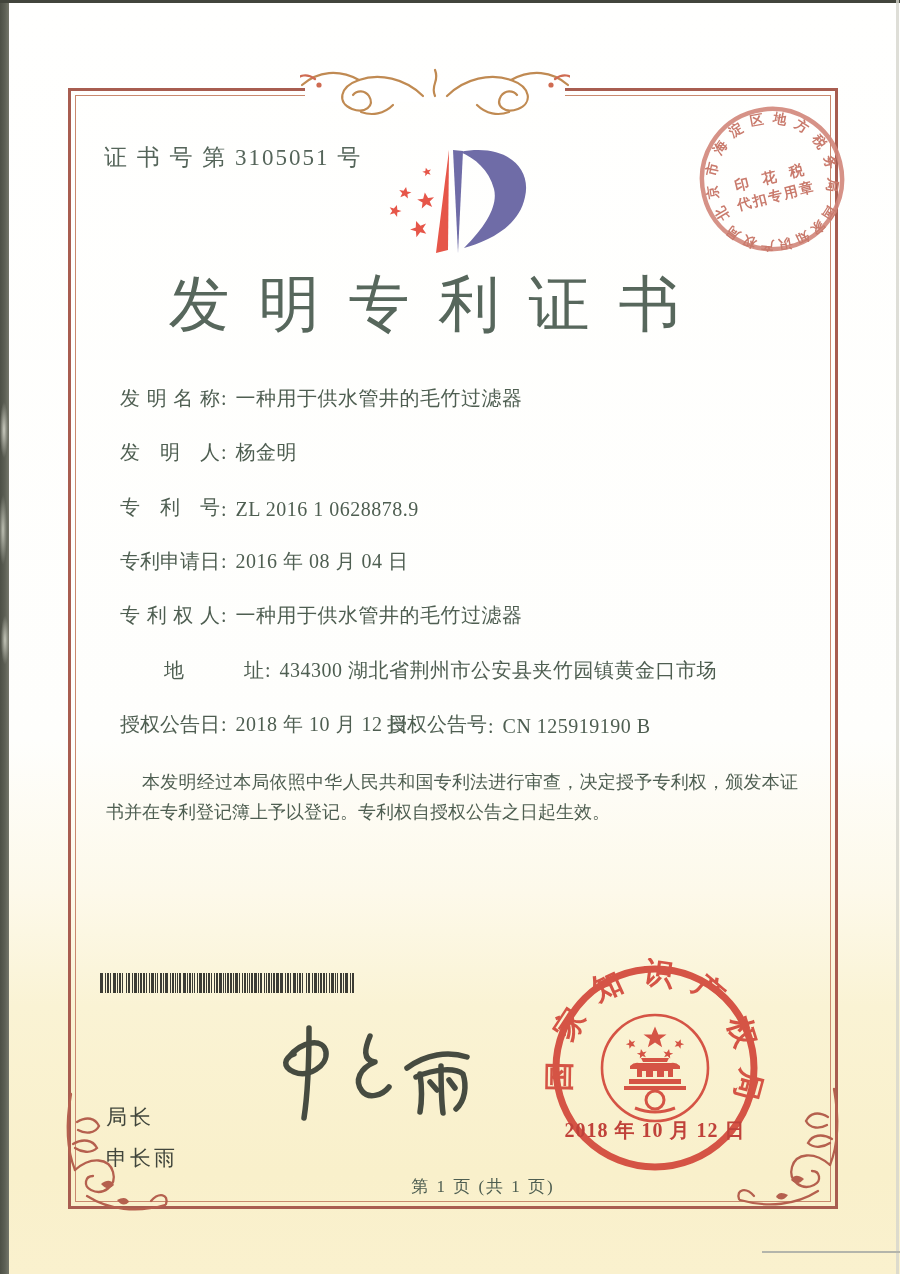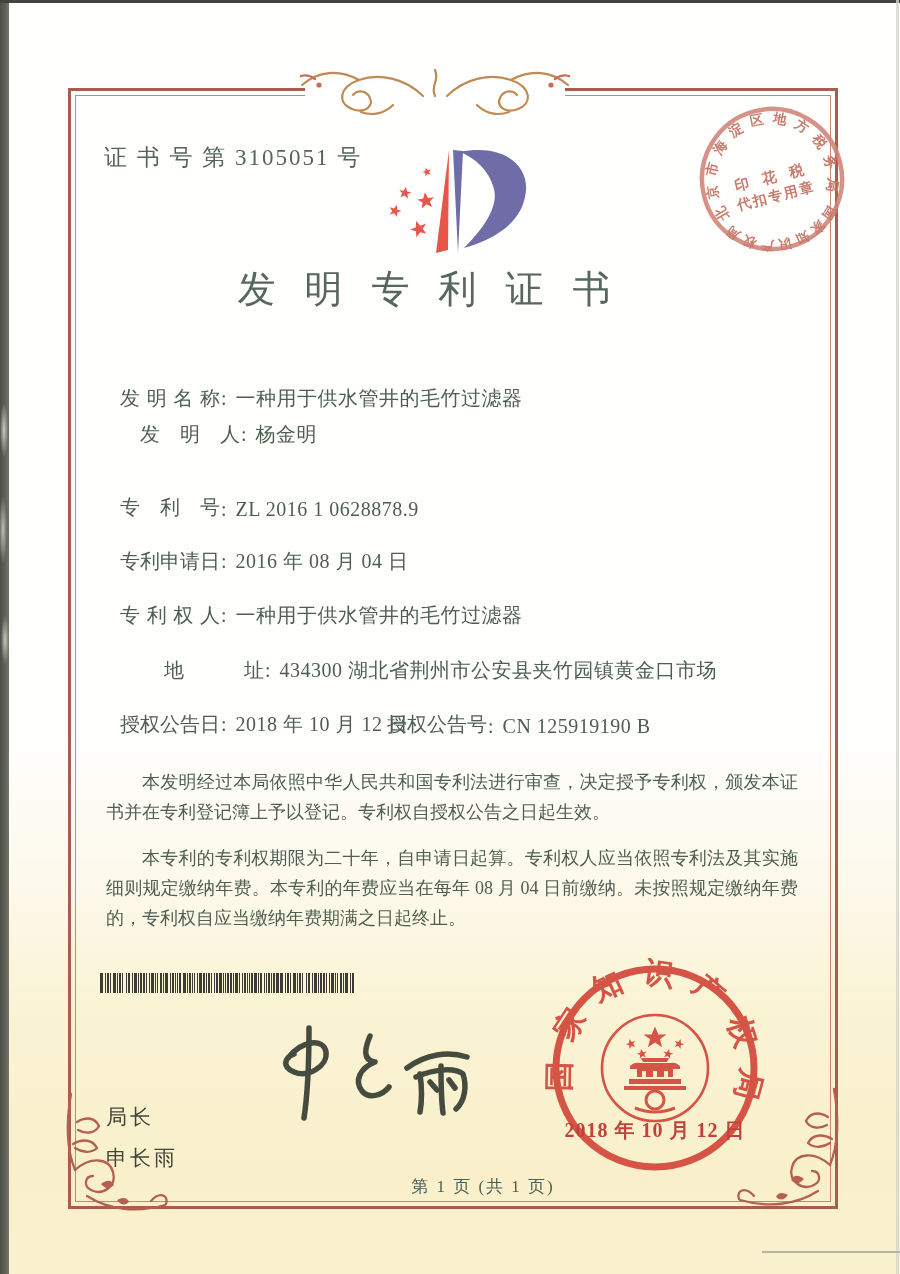--- a/index.html
+++ b/index.html
@@ -33,21 +33,21 @@
     border:1.5px solid #c9886e;box-sizing:border-box;
   }
 
   .abs{position:absolute;}
 
   .cert-number{
     left:104px;top:142px;font-size:23px;letter-spacing:2px;color:#55655a;
   }
   .page-title{
     left:0;top:264px;width:848px;text-align:center;
-    font-size:38px;color:#57675c;letter-spacing:29px;text-indent:29px;font-weight:400;
+    font-size:61px;color:#57675c;letter-spacing:29px;text-indent:29px;font-weight:400;
   }
 
   .field-list{left:120px;top:385px;width:700px;}
   .frow{position:absolute;left:0;height:26px;white-space:nowrap;font-size:20px;color:#4e5e51;}
   .fgroup2{position:absolute;left:267px;top:0;white-space:nowrap;}
   .flabel{
     display:inline-block;width:100px;vertical-align:bottom;
     text-align:justify;text-align-last:justify;text-justify:inter-ideograph;
   }
   .fcolon{margin:0 9px 0 1px;}
@@ -141,31 +141,30 @@
   <text x="0" y="22" text-anchor="middle" font-size="14" fill="#c97a6c" letter-spacing="2" font-weight="600">代扣专用章</text>
   <text font-size="13" fill="#c97a6c" letter-spacing="4" font-weight="600">
     <textPath href="#stArcBot" startOffset="4">国家知识产权局</textPath>
   </text>
 </svg>
 
 <div class="abs page-title">发明专利证书</div>
 
 <div class="abs field-list" id="fields">
     <div class="frow" style="top: 0px;"><span class="flabel">发明名称</span><span class="fcolon">:</span><span class="fvalue">一种用于供水管井的毛竹过滤器</span></div>
-    <div class="frow" style="top: 36px; margin-left: 20px;"><span class="flabel">发明人</span><span class="fcolon">:</span><span class="fvalue">杨金明</span></div>
+    <div class="frow" style="top: 54px;"><span class="flabel">发明人</span><span class="fcolon">:</span><span class="fvalue">杨金明</span></div>
     <div class="frow" style="top: 109px;"><span class="flabel">专利号</span><span class="fcolon">:</span><span class="fvalue">ZL 2016 1 0628878.9</span></div>
     <div class="frow" style="top: 163px;"><span class="flabel">专利申请日</span><span class="fcolon">:</span><span class="fvalue">2016 年 08 月 04 日</span></div>
     <div class="frow" style="top: 217px;"><span class="flabel">专利权人</span><span class="fcolon">:</span><span class="fvalue">一种用于供水管井的毛竹过滤器</span></div>
     <div class="frow" style="top: 272px; margin-left: 44px;"><span class="flabel">地址</span><span class="fcolon">:</span><span class="fvalue">434300 湖北省荆州市公安县夹竹园镇黄金口市场</span></div>
     <div class="frow" style="top: 326px;"><span class="flabel">授权公告日</span><span class="fcolon">:</span><span class="fvalue">2018 年 10 月 12 日</span><span class="fgroup2"><span class="flabel">授权公告号</span><span class="fcolon">:</span><span class="fvalue">CN 125919190 B</span></span></div>
   </div>
 
 <div class="abs paras" id="paras">
     <p>本发明经过本局依照中华人民共和国专利法进行审查，决定授予专利权，颁发本证书并在专利登记簿上予以登记。专利权自授权公告之日起生效。</p>
-    <p>本专利的专利权期限为二十年，自申请日起算。专利权人应当依照专利法及其实施细则规定缴纳年费。本专利的年费应当在每年 08 月 04 日前缴纳。未按照规定缴纳年费的，专利权自应当缴纳年费期满之日起终止。</p>
   </div>
 
 <svg class="abs" style="left:100px;top:973px" width="254" height="20" viewBox="0 0 254 20">
   <path stroke="#3c3c35" stroke-width="20" fill="none" d="M0,10 H254" stroke-dasharray="3 2 1 1 2 1 1 2 3 1 1 1 2 1 1 3 1 1 2 2 1 1 3 1 1 1 2 1 2 1 1 2 1 1 3 1 1 1 1 2 2 1 1 1 3 2 1 1 2 1 1 1 1 1 2 2 3 1 1 1 2 1 1 1 1 2 1 1 3 1 2 1 1 1 2 1 1 2 1 1 2 1 3 1 1 1 1 1 2 1 2 1 1 1 3 1 1 2 1 1 2 1 1 1 1 1 2 1 3 1 1 1 2 2 1 1 1 1 2 1 1 1 2 1 3 1"></path>
 </svg>
 
 <div class="abs issuer">
   <div>局长</div>
   <div>申长雨</div>
 </div>

